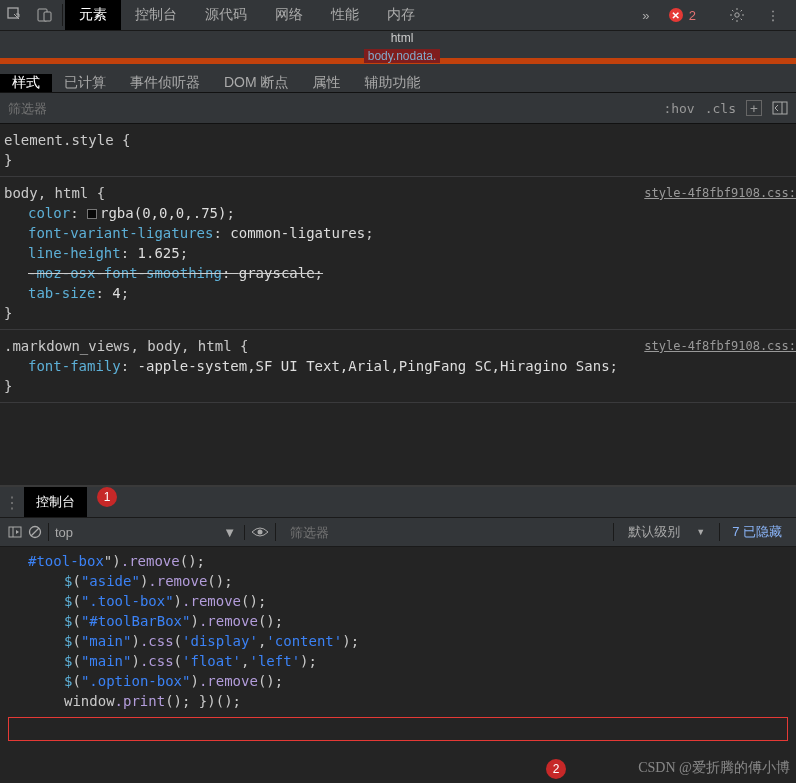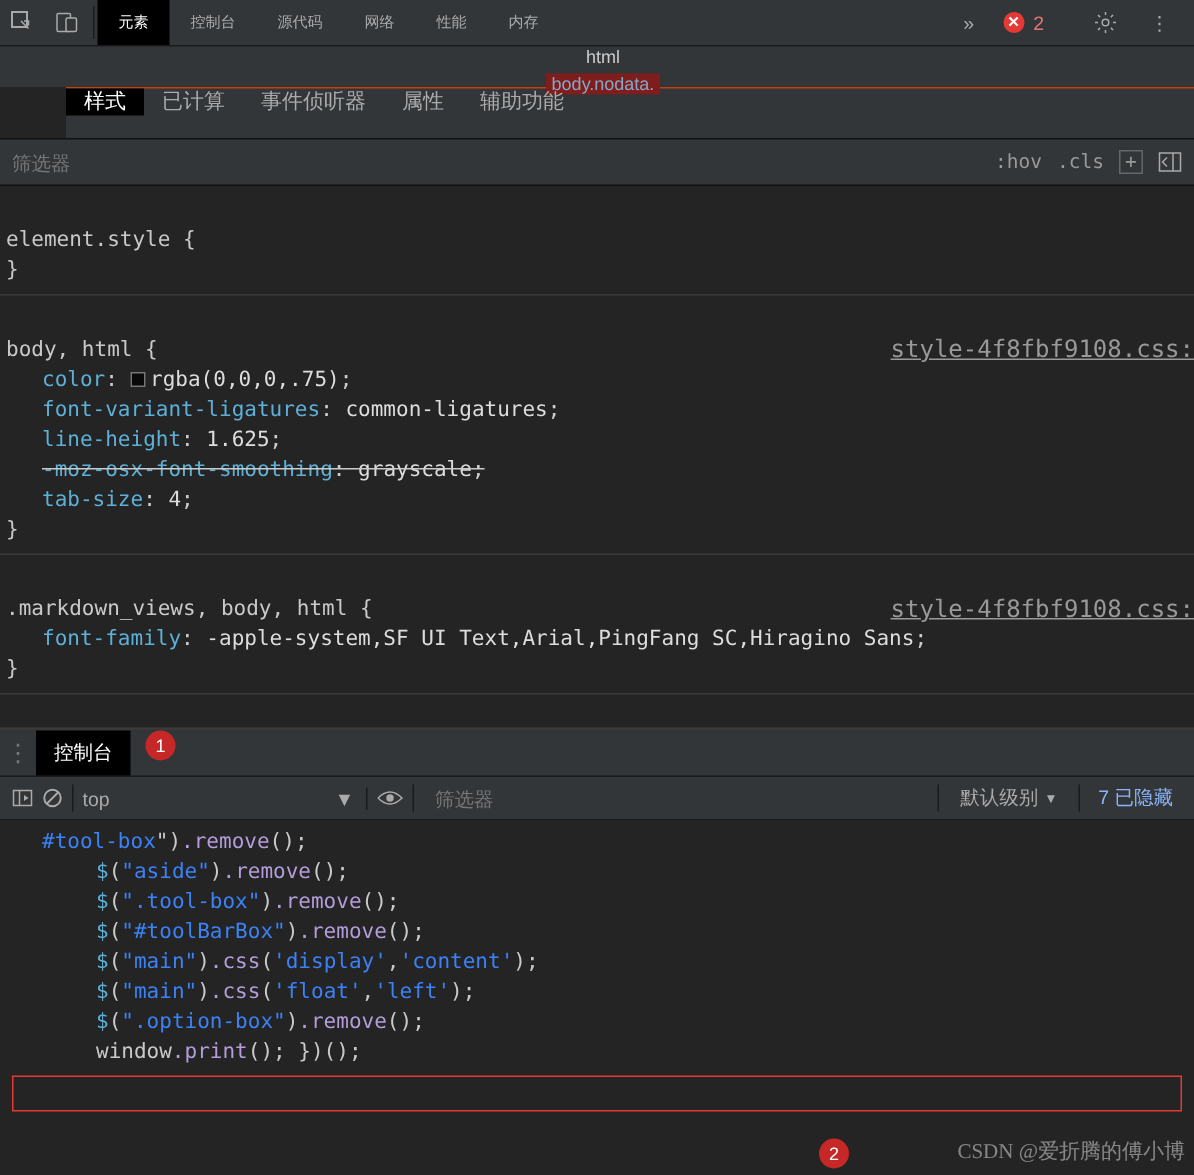--- a/index.html
+++ b/index.html
@@ -6,53 +6,53 @@
   body {
     width: 796px; height: 783px;
     background: #242424;
     font-family: "Microsoft YaHei", -apple-system, sans-serif;
     font-size: 13px; color: #ccc;
     overflow: hidden; position: relative;
   }
   .topbar { height: 30px; background: #333639; display: flex; align-items: stretch; }
   .topbar .icon-btn { width: 30px; display:flex;align-items:center;justify-content:center;color:#aaa;cursor:pointer;}
   .toptabs { display: flex; flex: 1; }
-  .toptabs .tab { padding: 0 14px; display:flex;align-items:center;color:#aaa;cursor:pointer;font-size:10px;}
+  .toptabs .tab { padding: 0 14px; display:flex;align-items:center;color:#aaa;cursor:pointer;font-size:14px;}
   .toptabs .tab.active { background:#000;color:#fff;}
   .topbar .right { display:flex;align-items:center;gap:6px;padding:0 8px;}
   .err-badge { width:14px;height:14px;border-radius:50%;background:#e53935;color:#fff;font-size:10px;display:flex;align-items:center;justify-content:center;font-weight:bold;}
   .breadcrumb { height:28px;background:#333639;display:flex;align-items:center;gap:4px;padding-left:8px;border-top:1px solid #1a1a1a;flex-direction:column;}
   .breadcrumb span { color:#ccc;font-size:12px;cursor:pointer;}
   .breadcrumb .sel { color:#82a8c8;background:#7f1d1d;padding:0 4px;}
-  .subtabs { height:34px;background:#333639;display:flex;align-items:flex-start;border-top:1px solid #c2410c;margin-left:44px;}
+  .subtabs { height:34px;background:#333639;display:flex;align-items:flex-end;border-top:6px solid #c2410c;}
   .subtabs .tab{padding:0 12px;display:flex;align-items:center;color:#aaa;cursor:pointer;font-size:14px;}
   .subtabs .tab.active{background:#000;color:#fff;}
   .filterbar{height:32px;background:#333639;display:flex;align-items:center;padding:0 8px;border-top:1px solid #111;border-bottom:1px solid #111;}
   .filterbar input{flex:1;background:transparent;border:none;color:#aaa;font-size:13px;font-family:inherit;outline:none;}
   .filterbar .ctrls{display:flex;align-items:center;gap:10px;font-family:monospace;color:#999;}
   .filterbar .btn{cursor:pointer;}
   .styles{background:#242424;font-family:Consolas,Monaco,monospace;font-size:14px;line-height:20px;}
-  .rule{padding:6px 0 6px 4px;border-bottom:1px solid #3a3a3c;margin-top:20px;}
+  .rule{padding:6px 0 6px 4px;border-bottom:1px solid #3a3a3c;}
   .rule-head{display:flex;justify-content:space-between;align-items:center;}
   .sel-t{color:#c9c9c9;}
-  .src{color:#999;text-decoration:underline;font-size:16px;cursor:pointer;}
+  .src{color:#999;text-decoration:underline;font-size:12px;cursor:pointer;}
   .decl{padding-left:24px;}
   .prop{color:#5db0d7;}
   .val{color:#ddd;}
   .sw{display:inline-block;width:10px;height:10px;border:1px solid #777;margin-right:3px;vertical-align:middle;background:rgba(0,0,0,.75);}
   .strike{text-decoration:line-through;}
   .drawer{position:absolute;left:0;right:0;height:298px;background:#242424;border-top:2px solid #3a3a3a;bottom:0;}
   .drawer-tabs{height:30px;display:flex;align-items:stretch;background:#333639;}
   .drag-h{width:24px;display:flex;align-items:center;justify-content:center;color:#777;cursor:move;font-size:16px;}
   .drawer-tabs .tab{display:flex;align-items:center;padding:0 12px;background:#000;color:#fff;cursor:pointer;}
   .anno-badge{width:20px;height:20px;border-radius:50%;background:#c62828;color:#fff;font-size:12px;display:flex;align-items:center;justify-content:center;margin-left:10px;}
   .console-tb{height:30px;background:#333639;display:flex;align-items:center;gap:6px;padding:0 8px;border-top:1px solid #1a1a1a;border-bottom:1px solid #1a1a1a;}
   .ctx-sel{flex:0 0 190px;display:flex;align-items:center;justify-content:space-between;color:#aaa;border-right:1px solid #1a1a1a;padding-right:8px;}
   .cfilter{flex:1;background:transparent;border:none;color:#aaa;font-size:13px;font-family:inherit;outline:none;padding-left:8px;}
-  .lvl-sel{display:flex;align-items:center;color:#aaa;gap:4px;padding:0 8px;}
+  .lvl-sel{display:flex;align-items:center;color:#aaa;gap:16px;padding:0 8px;}
   .hidden-ct{color:#8ab4f8;padding:0 6px;}
   .console-body{font-family:Consolas,Monaco,monospace;font-size:14px;line-height:20px;padding:4px 0 4px 28px;color:#ddd;}
   .js-fn{color:#5db0d7;}
   .js-m{color:#b39ddb;}
   .js-s{color:#3b82f6;}
   .js-p{color:#c9c9c9;}
   .input-row{margin:2px 8px;height:24px;border:1px solid #e53935;}
   .anno2{position:absolute;right:230px;bottom:4px;width:20px;height:20px;border-radius:50%;background:#c62828;color:#fff;font-size:12px;display:flex;align-items:center;justify-content:center;}
   .watermark{position:absolute;right:6px;bottom:6px;color:rgba(255,255,255,.45);font-size:14px;font-family:"Microsoft YaHei";}
   svg{display:block;}
@@ -99,20 +99,21 @@
 
 <div class="breadcrumb">
   <span>html</span>
   <span class="sel">body.nodata.</span>
 </div>
 
 <div class="subtabs" id="subtabs">
     <div class="tab active">样式</div>
     <div class="tab">已计算</div>
     <div class="tab">事件侦听器</div>
+    <div class="tab">DOM 断点</div>
     <div class="tab">属性</div>
     <div class="tab">辅助功能</div>
   </div>
 
 <div class="filterbar">
   <input placeholder="筛选器" style="">
   <div class="ctrls">
     <span class="btn">:hov</span>
     <span class="btn">.cls</span>
     <span class="btn" style="border:1px solid #666;width:16px;height:16px;display:flex;align-items:center;justify-content:center;">+</span>

